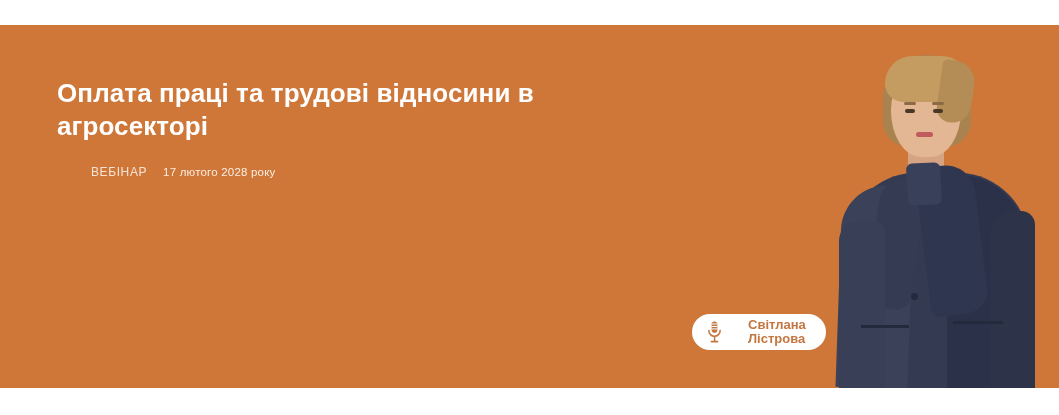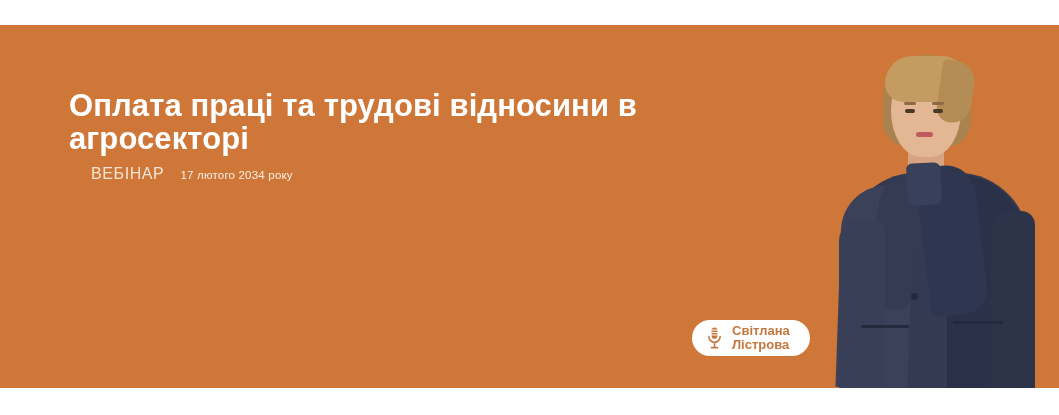--- a/index.html
+++ b/index.html
@@ -40,38 +40,38 @@
     top: 0;
     width: 620px;
     height: 100%;
   }
 
   .title {
     position: absolute;
     left: 0;
     top: 52px;
     width: 570px;
-    margin: 12px;
-    font-size: 31px;
+    margin: 0;
+    font-size: 26px;
     line-height: 33px;
     font-weight: bold;
     color: #ffffff;
     letter-spacing: 0.1px;
   }
 
   .meta-row {
     position: absolute;
     left: 0;
     top: 140px;
     display: flex;
     align-items: baseline;
     gap: 16px;
   }
   .meta-kicker {
-    font-size: 16px;
+    font-size: 12px;
     letter-spacing: 0.6px;
     color: #f6e3d4;
     font-weight: normal;
     padding-left: 34px;
   }
   .meta-date {
     font-size: 11.5px;
     color: #fbeee3;
     letter-spacing: 0.2px;
   }
@@ -105,24 +105,24 @@
     font-size: 11.5px;
     letter-spacing: 0.9px;
     cursor: pointer;
     white-space: nowrap;
   }
 
   
   .speaker-badge {
     position: absolute;
     left: 692px;
-    top: 295px;
+    top: 289px;
     display: flex;
     align-items: center;
-    gap: 9px;
+    gap: 25px;
     height: 36px;
     padding: 0 20px 0 14px;
     border-radius: 20px;
     background: #ffffff;
     z-index: 4;
   }
   .mic-icon {
     display: block;
     width: 17px;
     height: 24px;
@@ -346,21 +346,21 @@
 <div class="page">
 
   <div class="banner">
 
     <div class="content">
 
       <h1 class="title">Оплата праці та трудові відносини в агросекторі</h1>
 
       <div class="meta-row">
         <span class="meta-kicker">ВЕБІНАР</span>
-        <span class="meta-date">17 лютого 2034 року</span>
+        <span class="meta-date">17 лютого 2028 року</span>
       </div>
 
 
     </div>
 
     <div class="photo">
       <div class="photo-inner">
         <div class="hair-back"></div>
         <div class="neck"></div>
         <div class="head"></div>

